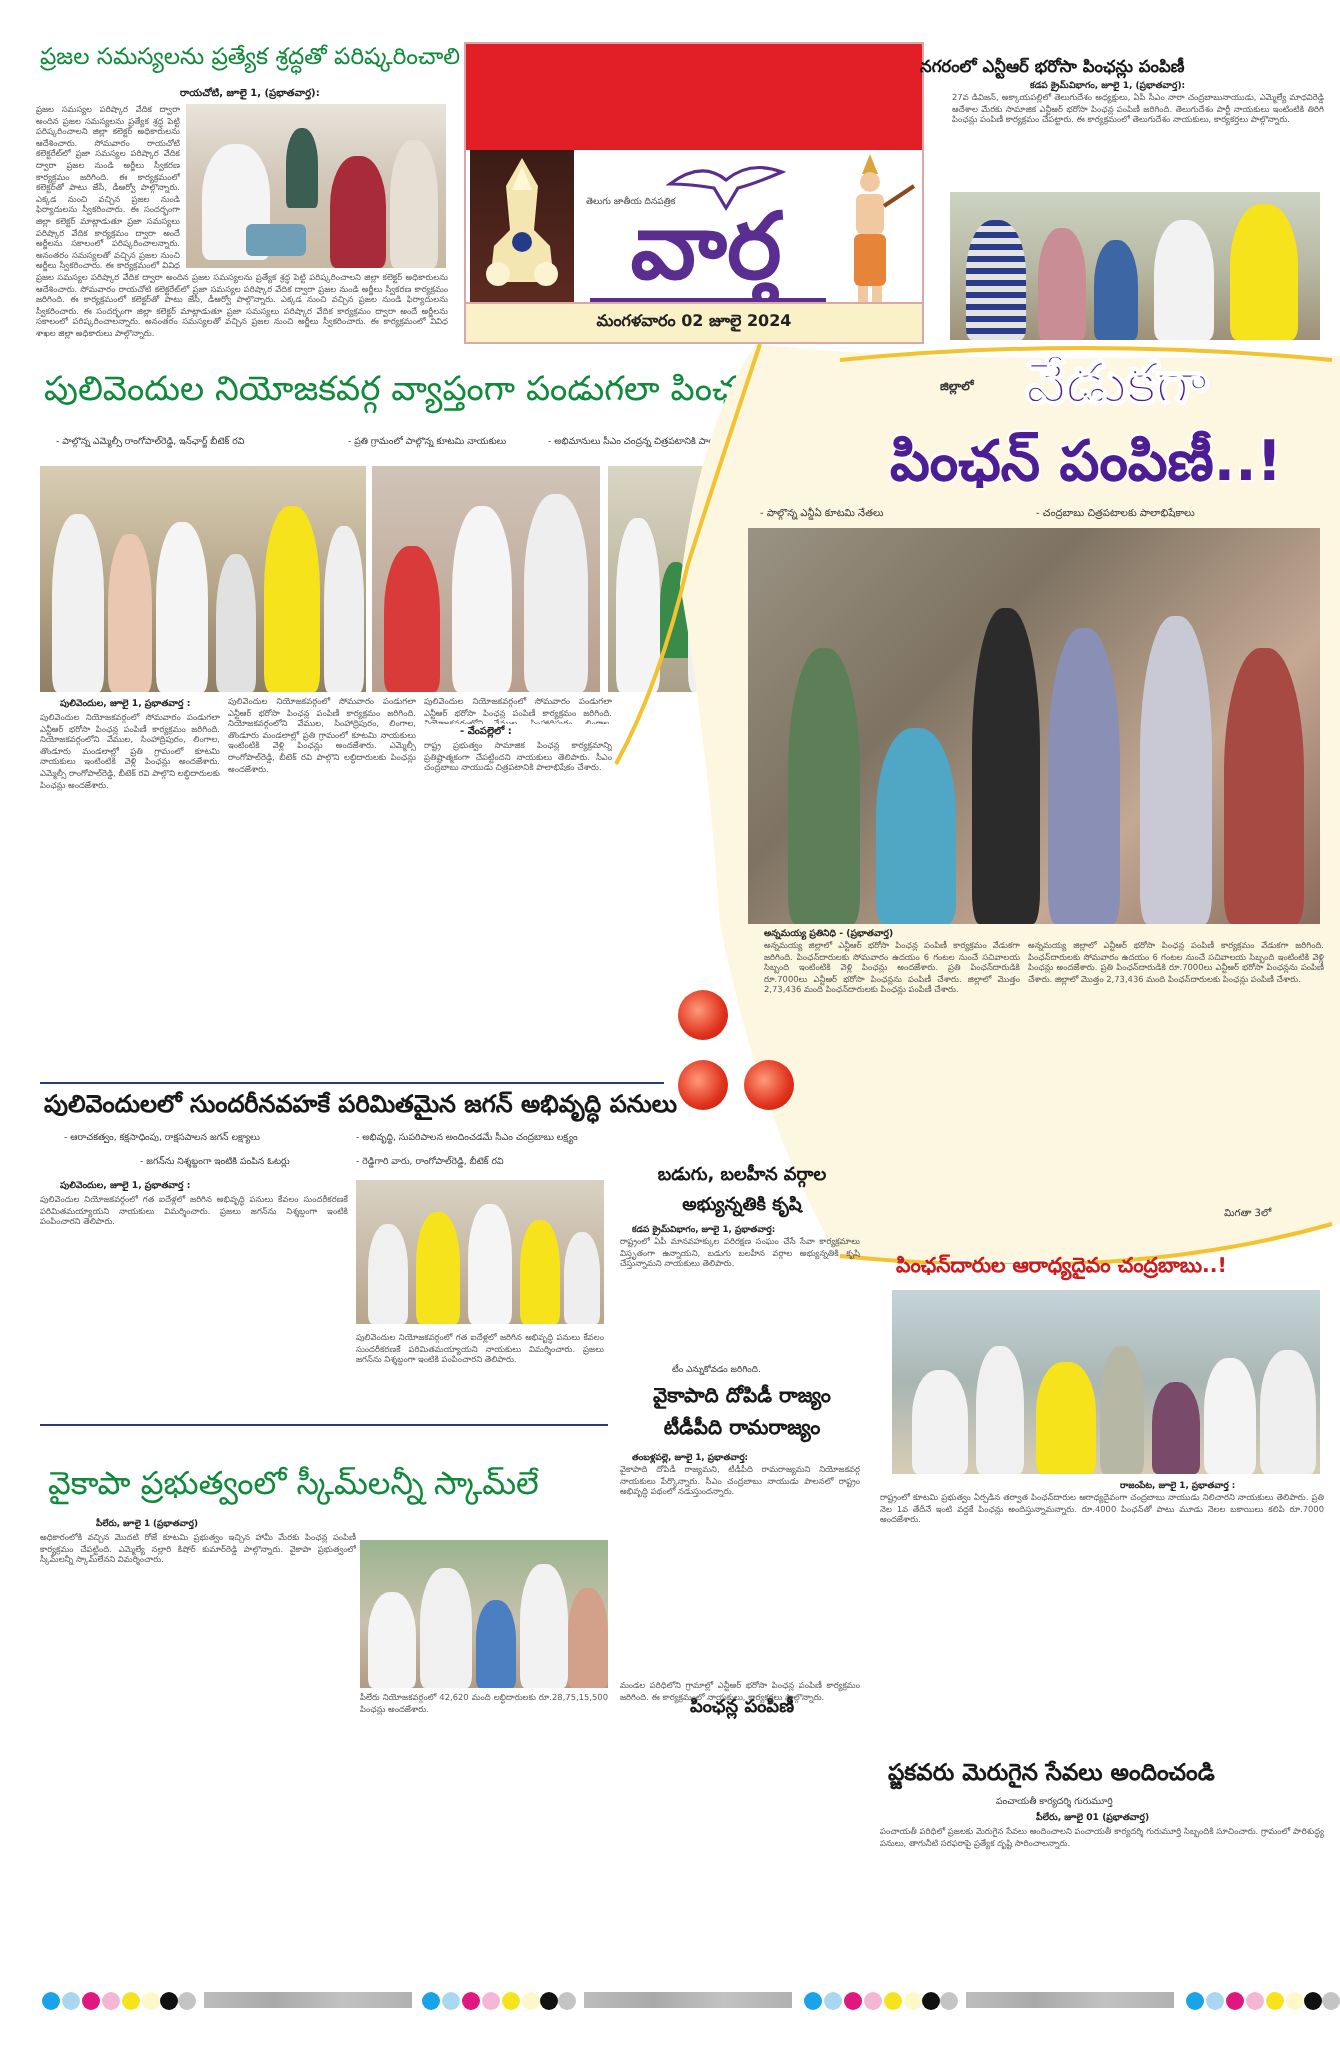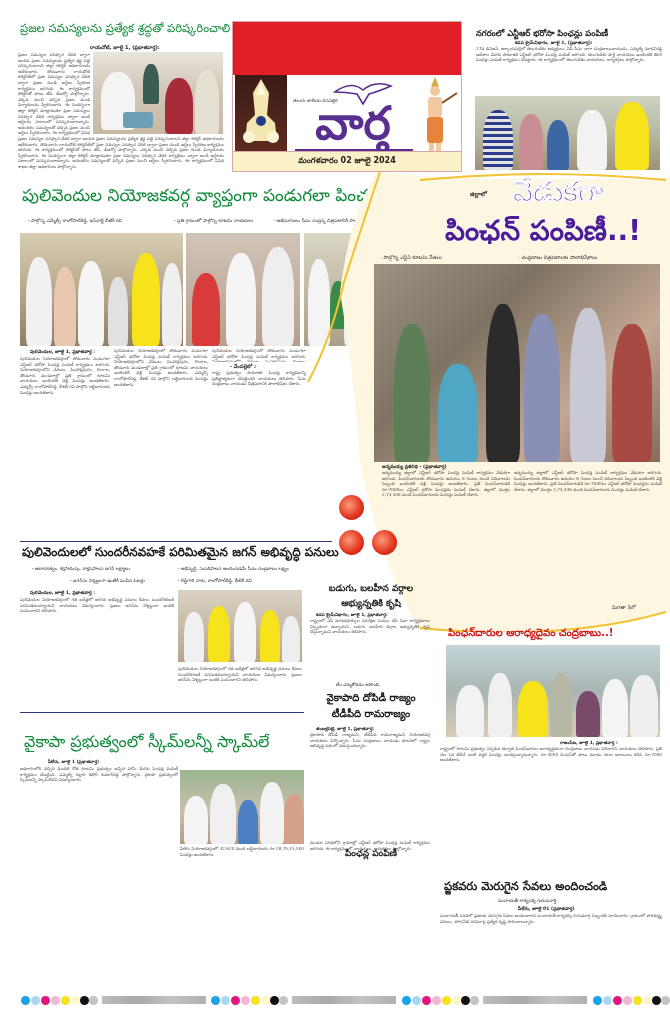--- a/index.html
+++ b/index.html
@@ -64,21 +64,21 @@
       <rect x="12" y="42" width="16" height="26" rx="3" fill="#e6853a"></rect>
       <line x1="27" y1="28" x2="42" y2="18" stroke="#8a4a1a" stroke-width="2"></line>
       <rect x="14" y="68" width="5" height="8" fill="#f1c9a0"></rect>
       <rect x="21" y="68" width="5" height="8" fill="#f1c9a0"></rect>
     </svg>
   </div>
   <div style="position:absolute;left:0;bottom:0;width:100%;height:20px;background:#fbf1c8;border-top:1px solid #d9a7a7;"></div>
   <div style="position:absolute;left:0;bottom:4px;width:100%;text-align:center;font-size:8px;font-weight:bold;color:#222;white-space:nowrap;">మంగళవారం 02 జూలై 2024</div>
 </div>
 
-<div class="abs dark-head" style="left:476px;top:28px;font-size:8.3px;">నగరంలో ఎన్టీఆర్ భరోసా పింఛన్లు పంపిణీ</div>
+<div class="abs dark-head" style="left:460px;top:28px;font-size:8.3px;">నగరంలో ఎన్టీఆర్ భరోసా పింఛన్లు పంపిణీ</div>
 <div class="abs dateline" style="left:515px;top:40px;font-size:4.5px;">కడప క్రైమ్‌విభాగం, జూలై 1, (ప్రభాతవార్త):</div>
 <div class="abs txt" style="left:476px;top:46px;width:186px;height:44px;">27వ డివిజన్, అక్కాయపల్లిలో తెలుగుదేశం అధ్యక్షులు, ఏపీ సీఎం నారా చంద్రబాబునాయుడు, ఎమ్మెల్యే మాధవిరెడ్డి ఆదేశాల మేరకు సామాజిక ఎన్టీఆర్ భరోసా పింఛన్ల పంపిణీ జరిగింది. తెలుగుదేశం పార్టీ నాయకులు ఇంటింటికి తిరిగి పింఛన్లు పంపిణీ కార్యక్రమం చేపట్టారు. ఈ కార్యక్రమంలో తెలుగుదేశం నాయకులు, కార్యకర్తలు పాల్గొన్నారు.</div>
 <div class="abs photo" style="left:475px;top:96px;width:185px;height:74px;background:linear-gradient(180deg,#cdd3c2 0%,#b8b9a4 50%,#9e9178 100%);">
   <div class="p" style="left:8px;top:14px;width:30px;height:60px;background:repeating-linear-gradient(180deg,#2a3c8a 0 3px,#e3e3e3 3px 6px);"></div>
   <div class="p" style="left:44px;top:18px;width:24px;height:56px;background:#c98d96;"></div>
   <div class="p" style="left:72px;top:24px;width:22px;height:50px;background:#3d66a5;"></div>
   <div class="p" style="left:102px;top:14px;width:30px;height:60px;background:#f2f2f2;"></div>
   <div class="p" style="left:140px;top:6px;width:34px;height:68px;background:#f7e31b;"></div>
 </div>
 

